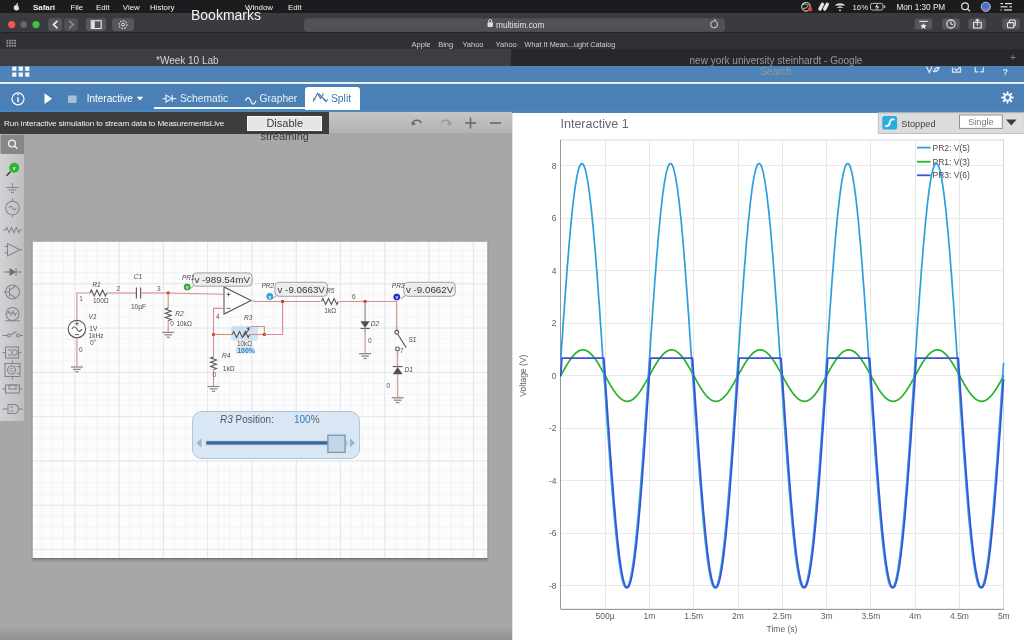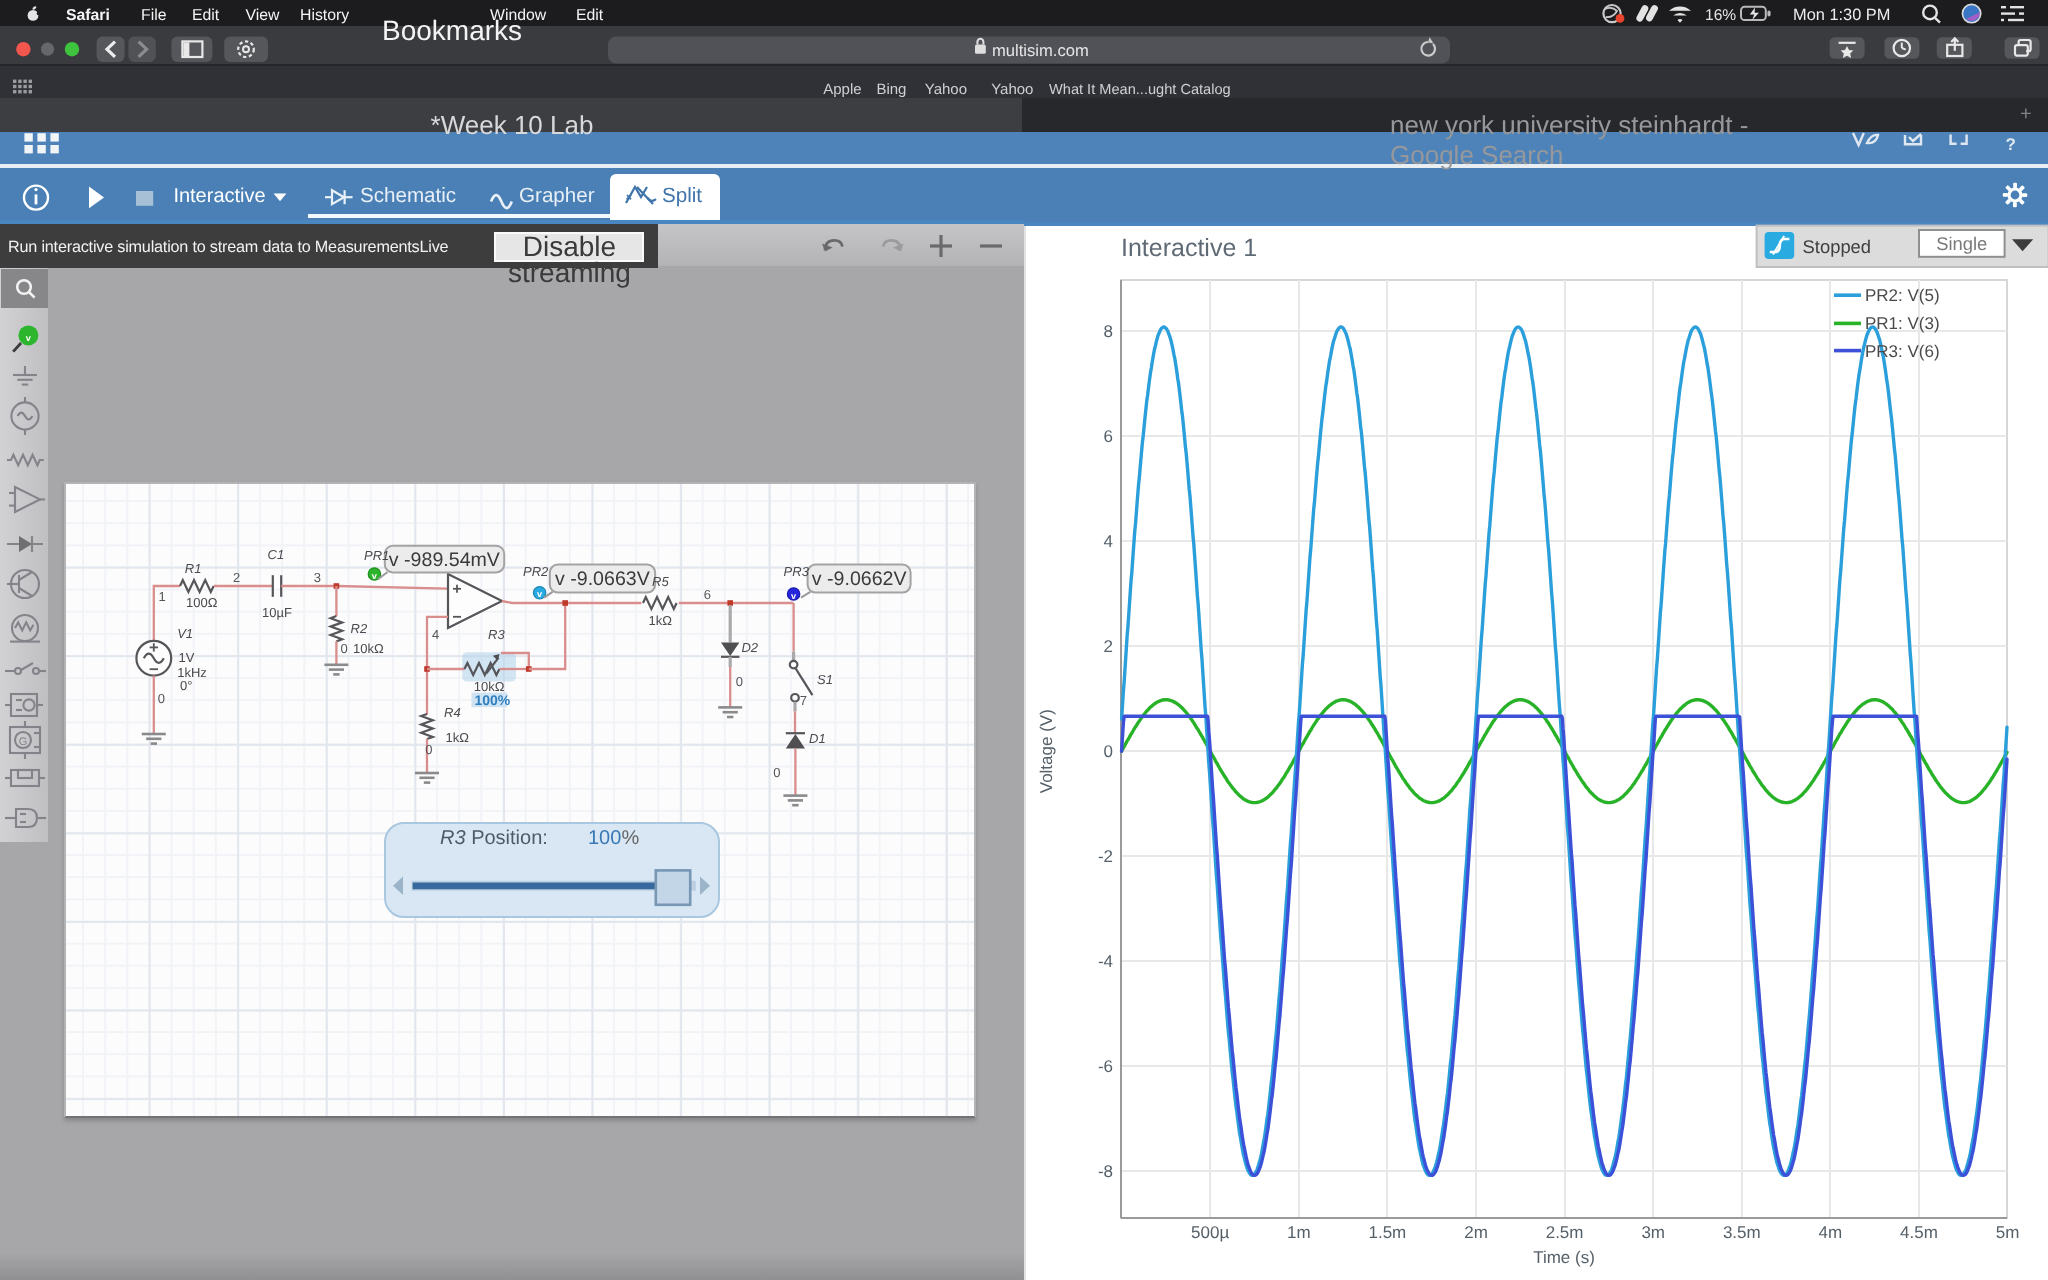--- a/index.html
+++ b/index.html
@@ -20,21 +20,21 @@
 <div class="abs" style="left:0;top:111.3px;width:511.5px;height:21.5px;background:linear-gradient(#c6c6c8,#b3b3b5)"></div>
 <div class="abs" style="left:0;top:132.8px;width:511.5px;height:507.2px;background:#a7a7a9"></div>
 <div class="abs" style="left:31.5px;top:241px;width:456.5px;height:318px;background:#fcfcfc;border:1px solid #b3b3b5;border-bottom-color:#737376;box-shadow:0 1.5px 2px rgba(80,80,85,0.35);background-image:linear-gradient(#e2e6ed 1px,transparent 1px),linear-gradient(90deg,#e2e6ed 1px,transparent 1px),linear-gradient(#f1f3f7 1px,transparent 1px),linear-gradient(90deg,#f1f3f7 1px,transparent 1px);background-size:44.3px 44.3px,44.3px 44.3px,11.07px 11.07px,11.07px 11.07px;background-position:-3px -3px"></div>
 <div class="abs" style="left:0;top:133px;width:24px;height:288px;background:linear-gradient(90deg,#d2d2d4,#bfbfc1)"></div>
 <div class="abs" style="left:192.1px;top:410.7px;width:167.6px;height:47.9px;background:#d9e7f4;border:1.5px solid #aac7e0;border-radius:10px"></div>
 <div class="abs" style="left:220px;top:413.8px;font-size:10px;color:#4e5a66"><i>R3</i> Position:</div>
 <div class="abs" style="left:294px;top:413.8px;font-size:10px;color:#3879b5">100<span style="color:#666">%</span></div>
 
 <div class="abs" style="left:0;top:112px;width:328.8px;height:22.4px;background:#3d3d3d"></div>
 <div class="abs" style="left:4px;top:119px;font-size:8.1px;font-weight:normal;letter-spacing:-0.1px;color:#f2f2f2">Run interactive simulation to stream data to MeasurementsLive</div>
-<div class="abs" style="left:247.4px;top:115.5px;width:74.7px;height:15px;background:#e6e6e6;border:1px solid #fafafa;font-size:14px;color:#3a3a3a;text-align:center;line-height:13.4px">Disable streaming</div>
+<div class="abs" style="left:247.4px;top:115.5px;width:74.7px;height:15px;background:#e6e6e6;border:1px solid #fafafa;font-size:11px;color:#3a3a3a;text-align:center;line-height:13.4px">Disable streaming</div>
 
 <div class="abs" style="left:0;top:626px;width:511.5px;height:14px;background:linear-gradient(rgba(130,130,134,0),rgba(128,128,132,0.6))"></div>
 
 <div class="abs" style="left:512px;top:111px;width:512px;height:529px;background:#fff;border-left:1px solid #e2e2e2"></div>
 <div class="abs" style="left:512px;top:110.7px;width:512px;height:2.6px;background:#4a86c0"></div>
 <div class="abs" style="left:0;top:110.2px;width:512px;height:1.4px;background:#4a86c0"></div>
 <div class="abs" style="left:560.5px;top:116.5px;font-size:12.5px;color:#5f6a75">Interactive 1</div>
 
 <div class="abs" style="left:0;top:0;width:1024px;height:13.2px;background:#1c1c1e"></div>
 <div class="abs" style="left:0;top:13.2px;width:1024px;height:19.2px;background:#3a3b3f"></div>
@@ -47,22 +47,22 @@
 <div class="abs" style="left:122.8px;top:2.6px;font-size:7.9px;color:#f4f4f5">View</div>
 <div class="abs" style="left:150px;top:2.6px;font-size:7.9px;color:#f4f4f5">History</div>
 <div class="abs" style="left:191px;top:7px;font-size:14px;color:#f4f4f5">Bookmarks</div>
 <div class="abs" style="left:245px;top:2.6px;font-size:7.9px;color:#f4f4f5">Window</div>
 <div class="abs" style="left:288px;top:2.6px;font-size:7.9px;color:#f4f4f5">Edit</div>
 <div class="abs" style="left:411.6px;top:40px;font-size:7.5px;color:#cfd0d2">Apple</div>
 <div class="abs" style="left:438.2px;top:40px;font-size:7.5px;color:#cfd0d2">Bing</div>
 <div class="abs" style="left:462.4px;top:40px;font-size:7.5px;color:#cfd0d2">Yahoo</div>
 <div class="abs" style="left:495.6px;top:40px;font-size:7.5px;color:#cfd0d2">Yahoo</div>
 <div class="abs" style="left:524.5px;top:40.2px;font-size:7.3px;color:#cfd0d2">What It Mean...ught Catalog</div>
-<div class="abs" style="left:156px;top:55px;width:200px;font-size:13px;color:#d8d8da;text-align:center">*Week 10 Lab</div>
-<div class="abs" style="left:695px;top:55px;width:200px;font-size:13px;color:#97989c;">new york university steinhardt - Google Search</div>
+<div class="abs" style="left:156px;top:55px;width:200px;font-size:10px;color:#d8d8da;text-align:left">*Week 10 Lab</div>
+<div class="abs" style="left:676px;top:55px;width:200px;font-size:10px;color:#97989c;text-align:center">new york university steinhardt - Google Search</div>
 <div class="abs" style="left:1010px;top:52px;font-size:10px;color:#808186">+</div>
 
 <svg id="chrome" class="abs" style="left:0;top:0" viewBox="0 0 1024 67" width="1024" height="67">
       <circle cx="11.7" cy="24.6" r="3.6" fill="#f2564d"></circle>
       <circle cx="23.8" cy="24.6" r="3.3" fill="#66676b"></circle>
       <circle cx="36" cy="24.6" r="3.6" fill="#3ec43c"></circle>
       <rect x="48.3" y="18.2" width="14" height="12.8" rx="3" fill="#56575b"></rect>
       <rect x="64.2" y="18.2" width="13.7" height="12.8" rx="3" fill="#515256"></rect>
       <path d="M57.5,20.8 l-4,3.8 l4,3.8" fill="none" stroke="#ededee" stroke-width="1.6"></path>
       <path d="M69.3,20.8 l4,3.8 l-4,3.8" fill="none" stroke="#8b8c90" stroke-width="1.6"></path>

